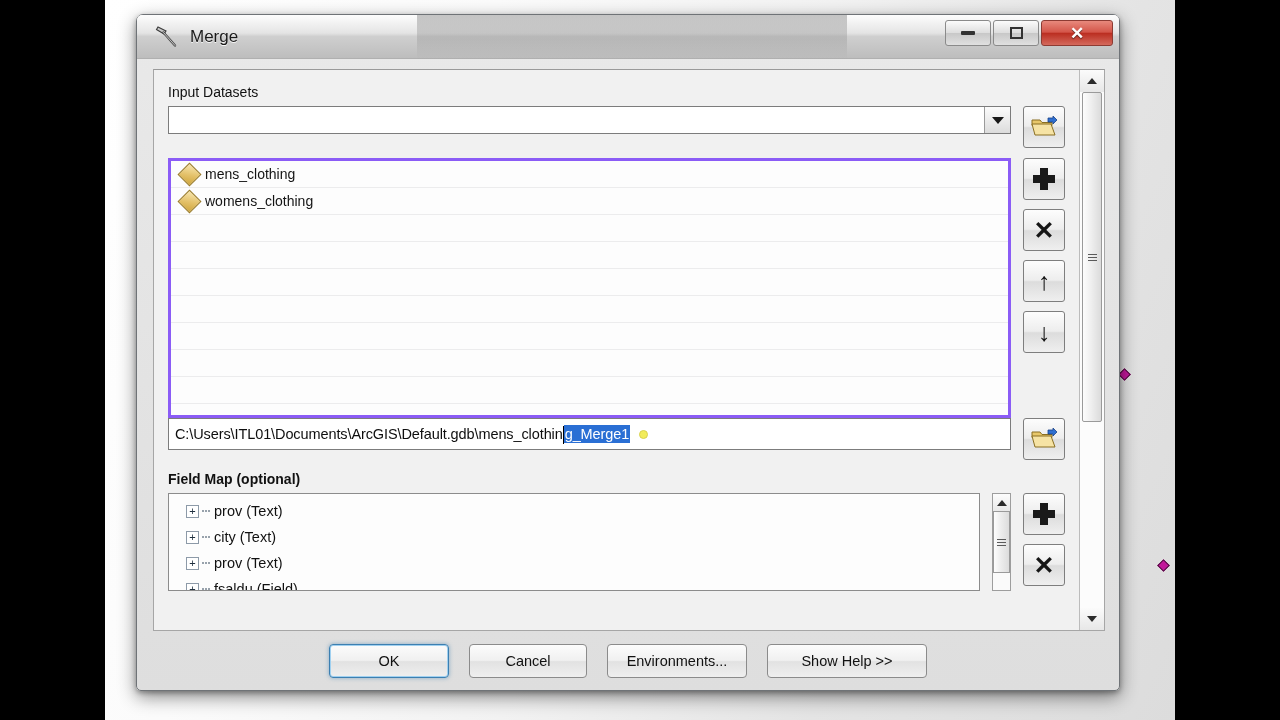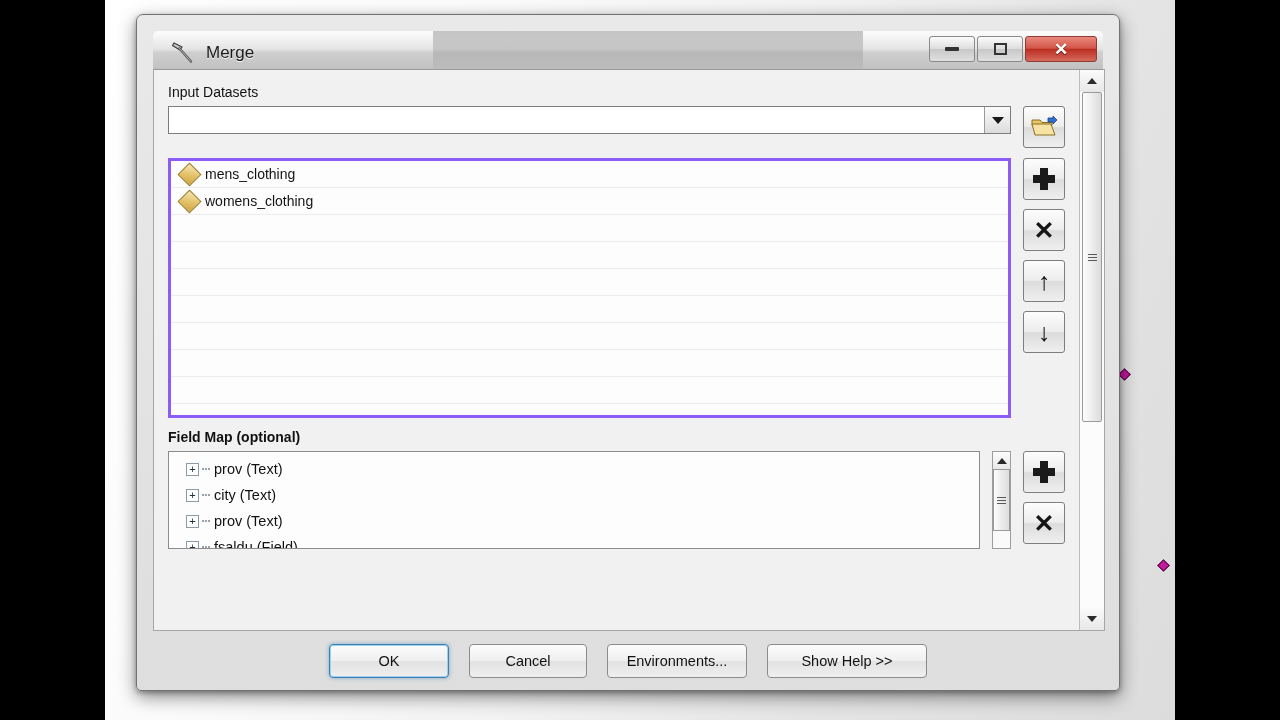--- a/index.html
+++ b/index.html
@@ -27,21 +27,21 @@
   }
   .map-point.blue { background: #1f2a8c; border-color: #0a0f40; }
 
   
   #merge-dialog {
     position: absolute; left: 136px; top: 14px; width: 984px; height: 677px;
     background: #f0f0f0;
     border: 1px solid #6f7377;
     border-radius: 7px 7px 5px 5px;
     box-shadow: 0 6px 18px rgba(0,0,0,.45), 0 2px 5px rgba(0,0,0,.3);
-    padding: 16px;
+    padding: 0;
     background: linear-gradient(#e9e9e9, #dedede);
   }
 
   
   #title-bar {
     height: 44px; border-radius: 5px 5px 0 0;
     background: linear-gradient(180deg, #fdfdfd 0%, #e4e4e4 42%, #cfcfcf 50%, #bdbdbd 100%);
     display: flex; align-items: center; position: relative;
     border-bottom: 1px solid #b0b0b0;
   }
@@ -339,20 +339,35 @@
           </div>
           <div class="tool-btn">
             <span class="glyph-arrow">↑</span>
           </div>
           <div class="tool-btn">
             <span class="glyph-arrow">↓</span>
           </div>
         </div>
       </div>
 
+      <div id="output-row">
+        <div id="output-field">
+          <span id="output-path-plain">C:\Users\ITL01\Documents\ArcGIS\Default.gdb\mens_clothin</span>
+          <span id="text-caret"></span>
+          <span id="output-path-selected">g_Merge1</span>
+          <span id="output-status-dot"></span>
+        </div>
+        <div class="tool-btn" id="output-browse-btn">
+          <svg width="26" height="24" viewBox="0 0 26 24">
+            <path d="M1 5 h8 l2 2.5 h10 v3 H1 Z" fill="#e8c76a" stroke="#8a6f22" stroke-width="1"></path>
+            <path d="M1 9 h19 l4 11 H4 Z" fill="#f6e3a4" stroke="#8a6f22" stroke-width="1"></path>
+            <path d="M17 3 h5 v-2 l4 4 l-4 4 v-2 h-5 z" fill="#2f6fd0" stroke="#1b4388" stroke-width=".8"></path>
+          </svg>
+        </div>
+      </div>
 
       <div class="field-label" id="fieldmap-label">Field Map (optional)</div>
       <div id="fieldmap-row">
         <div id="fieldmap-tree">
           <div class="tree-node">
             <span class="tree-expander">+</span>
             <span class="tree-dots"></span>
             <span class="tree-label">prov (Text)</span>
           </div>
           <div class="tree-node">

